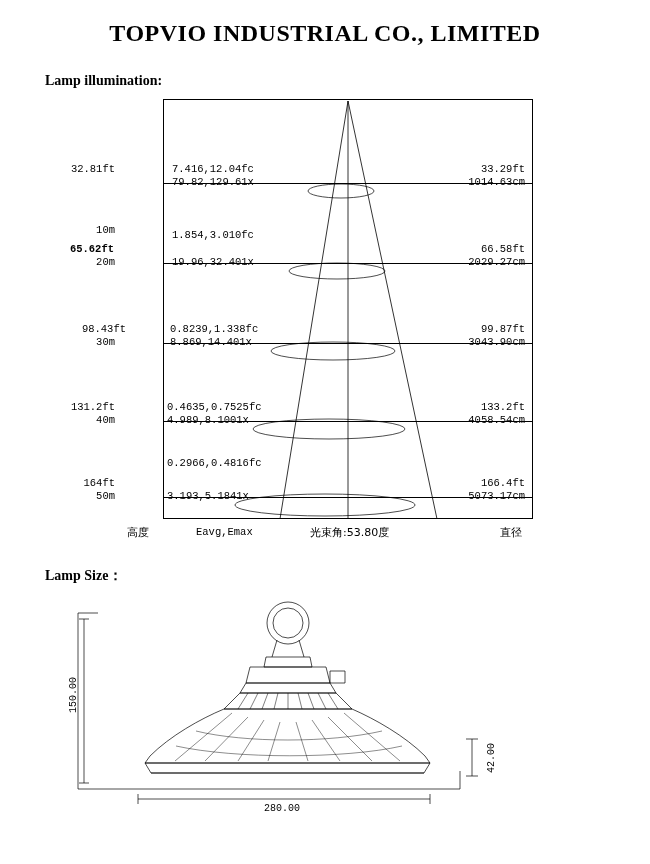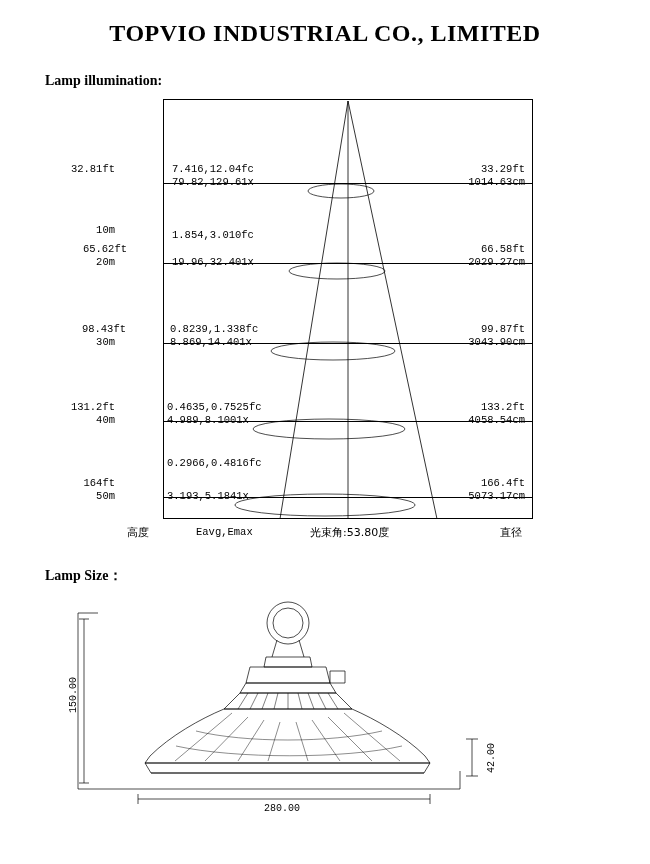--- a/index.html
+++ b/index.html
@@ -149,21 +149,21 @@
     <div class="row-line" style="top:326px;"></div>
     <div class="row-line" style="top:402px;"></div>
 
     <div class="lbl left-h" style="left:55px; top:68px;">32.81ft</div>
     <div class="lbl left-h" style="left:55px; top:81px;margin-top:48px;">10m</div>
     <div class="lbl" style="left:172px; top:68px;">7.416,12.04fc</div>
     <div class="lbl" style="left:172px; top:81px;">79.82,129.61x</div>
     <div class="lbl right-d" style="left:425px; top:68px;">33.29ft</div>
     <div class="lbl right-d" style="left:425px; top:81px;">1014.63cm</div>
 
-    <div class="lbl left-h" style="left:67px; top:148px;">65.62ft</div>
+    <div class="lbl left-h" style="left:54px; top:148px;font-weight:bold;">65.62ft</div>
     <div class="lbl left-h" style="left:55px; top:161px;">20m</div>
     <div class="lbl" style="left:172px; top:134px;">1.854,3.010fc</div>
     <div class="lbl" style="left:172px; top:161px;">19.96,32.401x</div>
     <div class="lbl right-d" style="left:425px; top:148px;">66.58ft</div>
     <div class="lbl right-d" style="left:425px; top:161px;">2029.27cm</div>
 
     <div class="lbl left-h" style="left:66px; top:228px;">98.43ft</div>
     <div class="lbl left-h" style="left:55px; top:241px;">30m</div>
     <div class="lbl" style="left:170px; top:228px;">0.8239,1.338fc</div>
     <div class="lbl" style="left:170px; top:241px;">8.869,14.401x</div>

